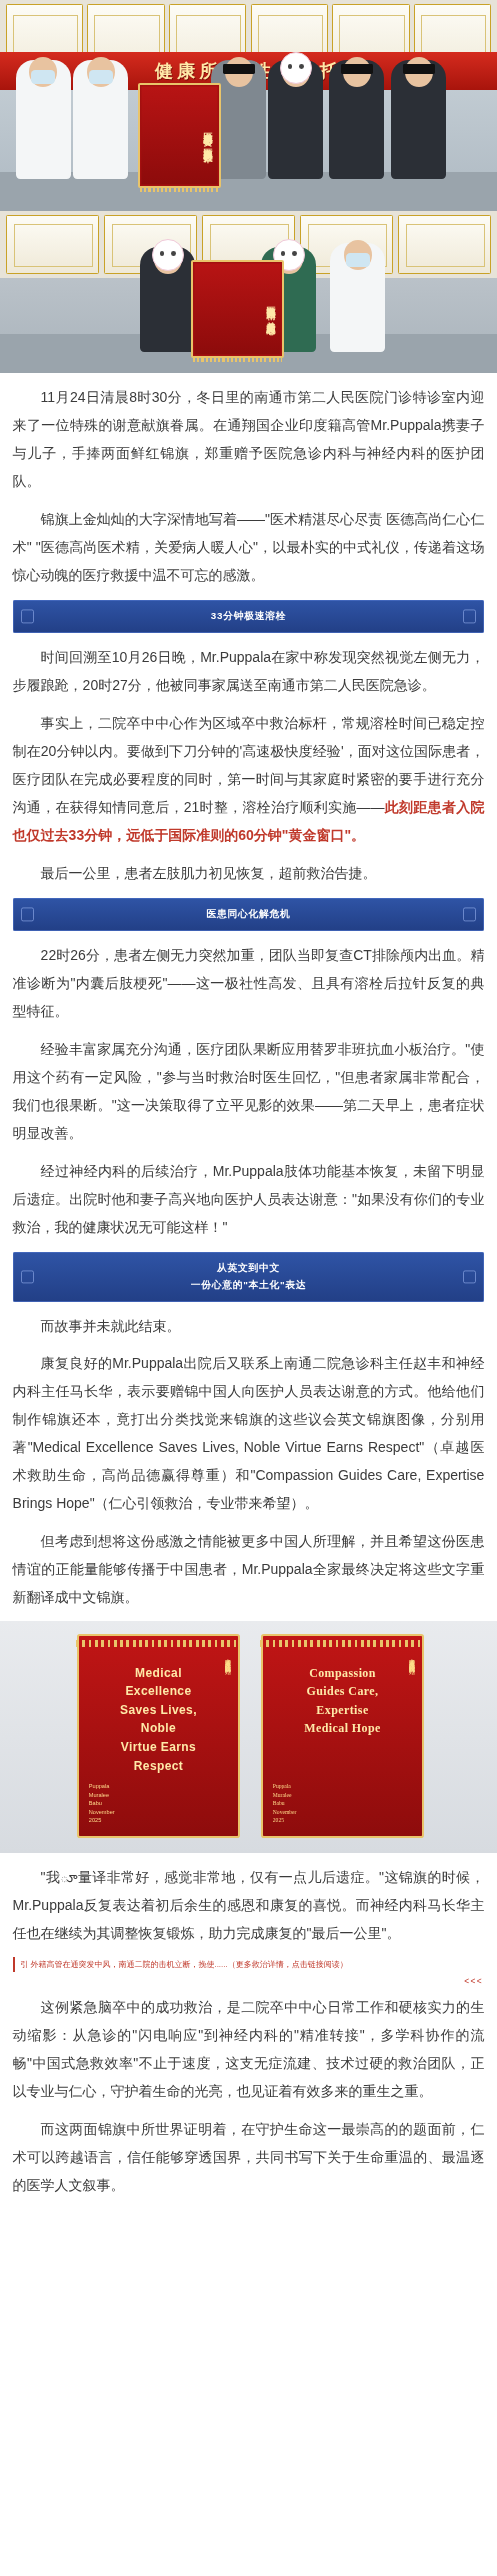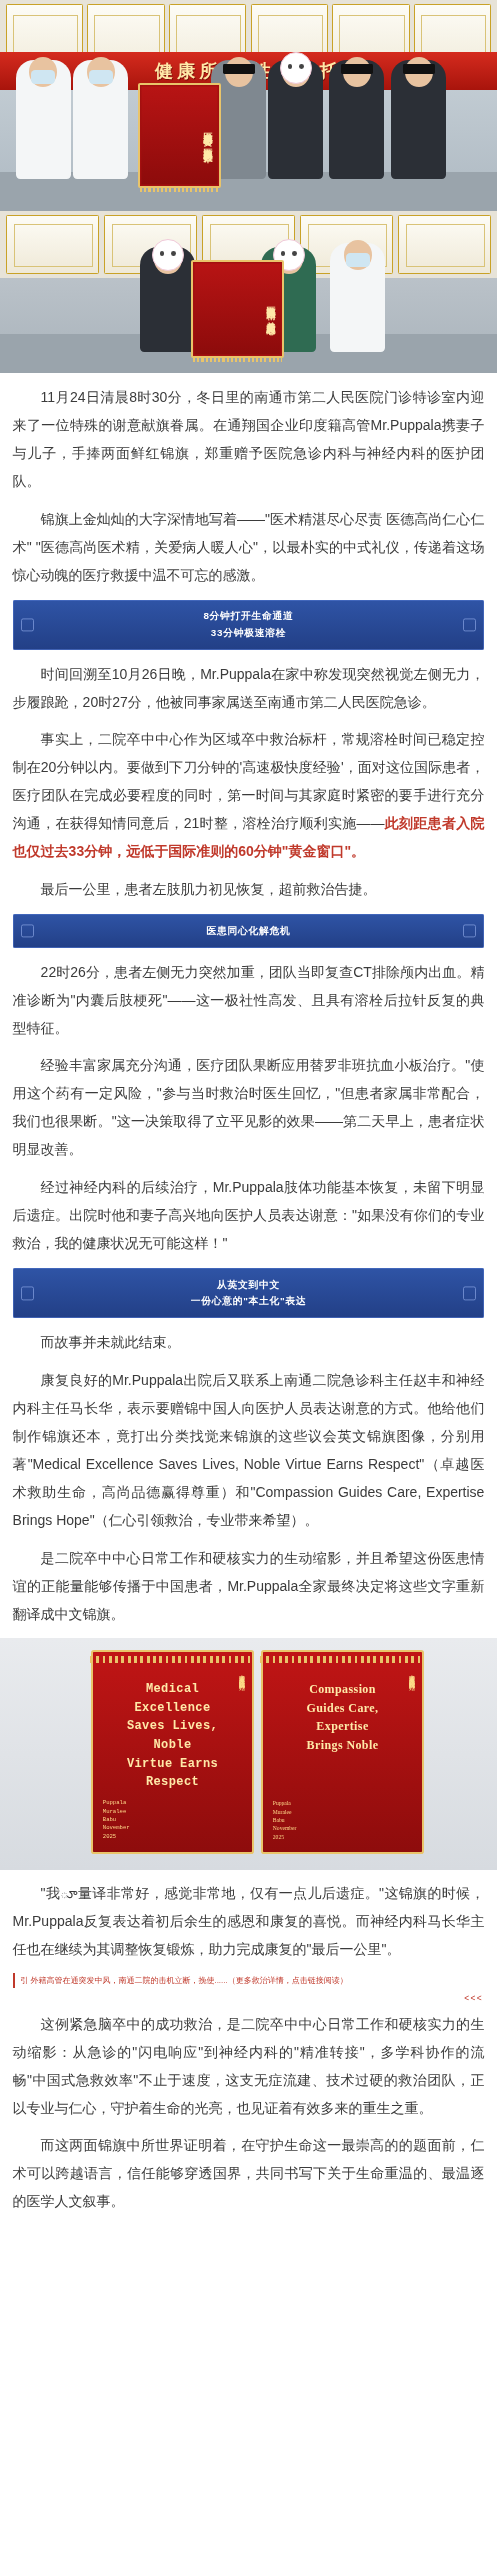--- a/index.html
+++ b/index.html
@@ -130,21 +130,21 @@
     position:relative; width:497px; height:232px;
     background: linear-gradient(#e9ebee,#d7dbe0);
     margin-top: 4.2px;
   }
   .twin .bigsilk {
     position:absolute; top:12.6px; width:163px; height:204px;
     background: linear-gradient(#c01515,#8e0c0c);
     border:2.8px solid #e9c46a;
     border-radius:2.8px;
   }
-  .twin .bigsilk.left { left:91px;font-family:Liberation Mono, monospace; }
+  .twin .bigsilk.left { left:77px; }
   .twin .bigsilk.right{ left:261px;font-family:Liberation Serif, serif; }
   .twin .eng {
     position:absolute; left:11.2px; right:11.2px; top:28px;
     text-align:center; color:#ffe9a8; font-weight:bold;
     font-size:12px; line-height:1.55; letter-spacing:0.4px;
   }
   .twin .sig {
     position:absolute; left:9.8px; bottom:11.2px;
     color:#ffd98a; font-size:5.6px; line-height:1.5; text-align:left;
   }
@@ -245,21 +245,20 @@
       <div class="fringe"></div>
     </div>
   </div>
 
   <div class="body-wrap">
 
     <p class="para indent">11月24日清晨8时30分，冬日里的南通市第二人民医院门诊特诊室内迎来了一位特殊的谢意献旗眷属。在通翔国企业印度籍高管Mr.Puppala携妻子与儿子，手捧两面鲜红锦旗，郑重赠予医院急诊内科与神经内科的医护团队。</p>
     <p class="para indent">锦旗上金灿灿的大字深情地写着——"医术精湛尽心尽责 医德高尚仁心仁术" "医德高尚医术精，关爱病人暖人心"，以最朴实的中式礼仪，传递着这场惊心动魄的医疗救援中温不可忘的感激。</p>
 
     <div class="sec">
-      <div class="line">8分钟打开生命通道</div>
       <div class="line">33分钟极速溶栓</div>
     </div>
 
     <p class="para indent">时间回溯至10月26日晚，Mr.Puppala在家中称发现突然视觉左侧无力，步履踉跄，20时27分，他被同事家属送至南通市第二人民医院急诊。</p>
     <p class="para indent">
       <span>事实上，二院卒中中心作为区域卒中救治标杆，常规溶栓时间已稳定控制在20分钟以内。要做到下刀分钟的'高速极快度经验'，面对这位国际患者，医疗团队在完成必要程度的同时，第一时间与其家庭时紧密的要手进行充分沟通，在获得知情同意后，21时整，溶栓治疗顺利实施——</span><span class="hl">此刻距患者入院也仅过去33分钟，远低于国际准则的60分钟"黄金窗口"。</span>
     </p>
     <p class="para indent">最后一公里，患者左肢肌力初见恢复，超前救治告捷。</p>
 
     <div class="sec">
@@ -270,21 +269,21 @@
     <p class="para indent">经验丰富家属充分沟通，医疗团队果断应用替罗非班抗血小板治疗。"使用这个药有一定风险，"参与当时救治时医生回忆，"但患者家属非常配合，我们也很果断。"这一决策取得了立平见影的效果——第二天早上，患者症状明显改善。</p>
     <p class="para indent">经过神经内科的后续治疗，Mr.Puppala肢体功能基本恢复，未留下明显后遗症。出院时他和妻子高兴地向医护人员表达谢意："如果没有你们的专业救治，我的健康状况无可能这样！"</p>
 
     <div class="sec">
       <div class="line">从英文到中文</div>
       <div class="line">一份心意的"本土化"表达</div>
     </div>
 
     <p class="para indent">而故事并未就此结束。</p>
     <p class="para indent">康复良好的Mr.Puppala出院后又联系上南通二院急诊科主任赵丰和神经内科主任马长华，表示要赠锦中国人向医护人员表达谢意的方式。他给他们制作锦旗还本，竟打出分类找觉来锦旗的这些议会英文锦旗图像，分别用著"Medical Excellence Saves Lives, Noble Virtue Earns Respect"（卓越医术救助生命，高尚品德赢得尊重）和"Compassion Guides Care, Expertise Brings Hope"（仁心引领救治，专业带来希望）。</p>
-    <p class="para indent">是二院卒中中心日常工作和硬核实力的生动缩影，并且希望这份医患情谊的正能量能够传播于中国患者，Mr.Puppala全家最终决定将这些文字重新翻译成中文锦旗。</p>
+    <p class="para indent">但考虑到想将这份感激之情能被更多中国人所理解，并且希望这份医患情谊的正能量能够传播于中国患者，Mr.Puppala全家最终决定将这些文字重新翻译成中文锦旗。</p>
   </div>
 
   <div class="twin">
     <div class="bigsilk left">
       <div class="tassel" style="left:-2.8px;"></div>
       <div class="eng">
         <div>Medical</div>
         <div>Excellence</div>
         <div>Saves Lives,</div>
         <div>Noble</div>
@@ -300,21 +299,21 @@
       </div>
       <div class="sidecol">南通市第二人民医院急诊内科赠</div>
     </div>
 
     <div class="bigsilk right">
       <div class="tassel" style="left:-2.8px;"></div>
       <div class="eng">
         <div>Compassion</div>
         <div>Guides Care,</div>
         <div>Expertise</div>
-        <div>Brings Noble</div>
+        <div>Medical Hope</div>
       </div>
       <div class="sig">
         <div>Puppala</div>
         <div>Muralee</div>
         <div>Babu</div>
         <div>November</div>
         <div>2025</div>
       </div>
       <div class="sidecol">南通市第二人民医院神经内科赠</div>
     </div>

